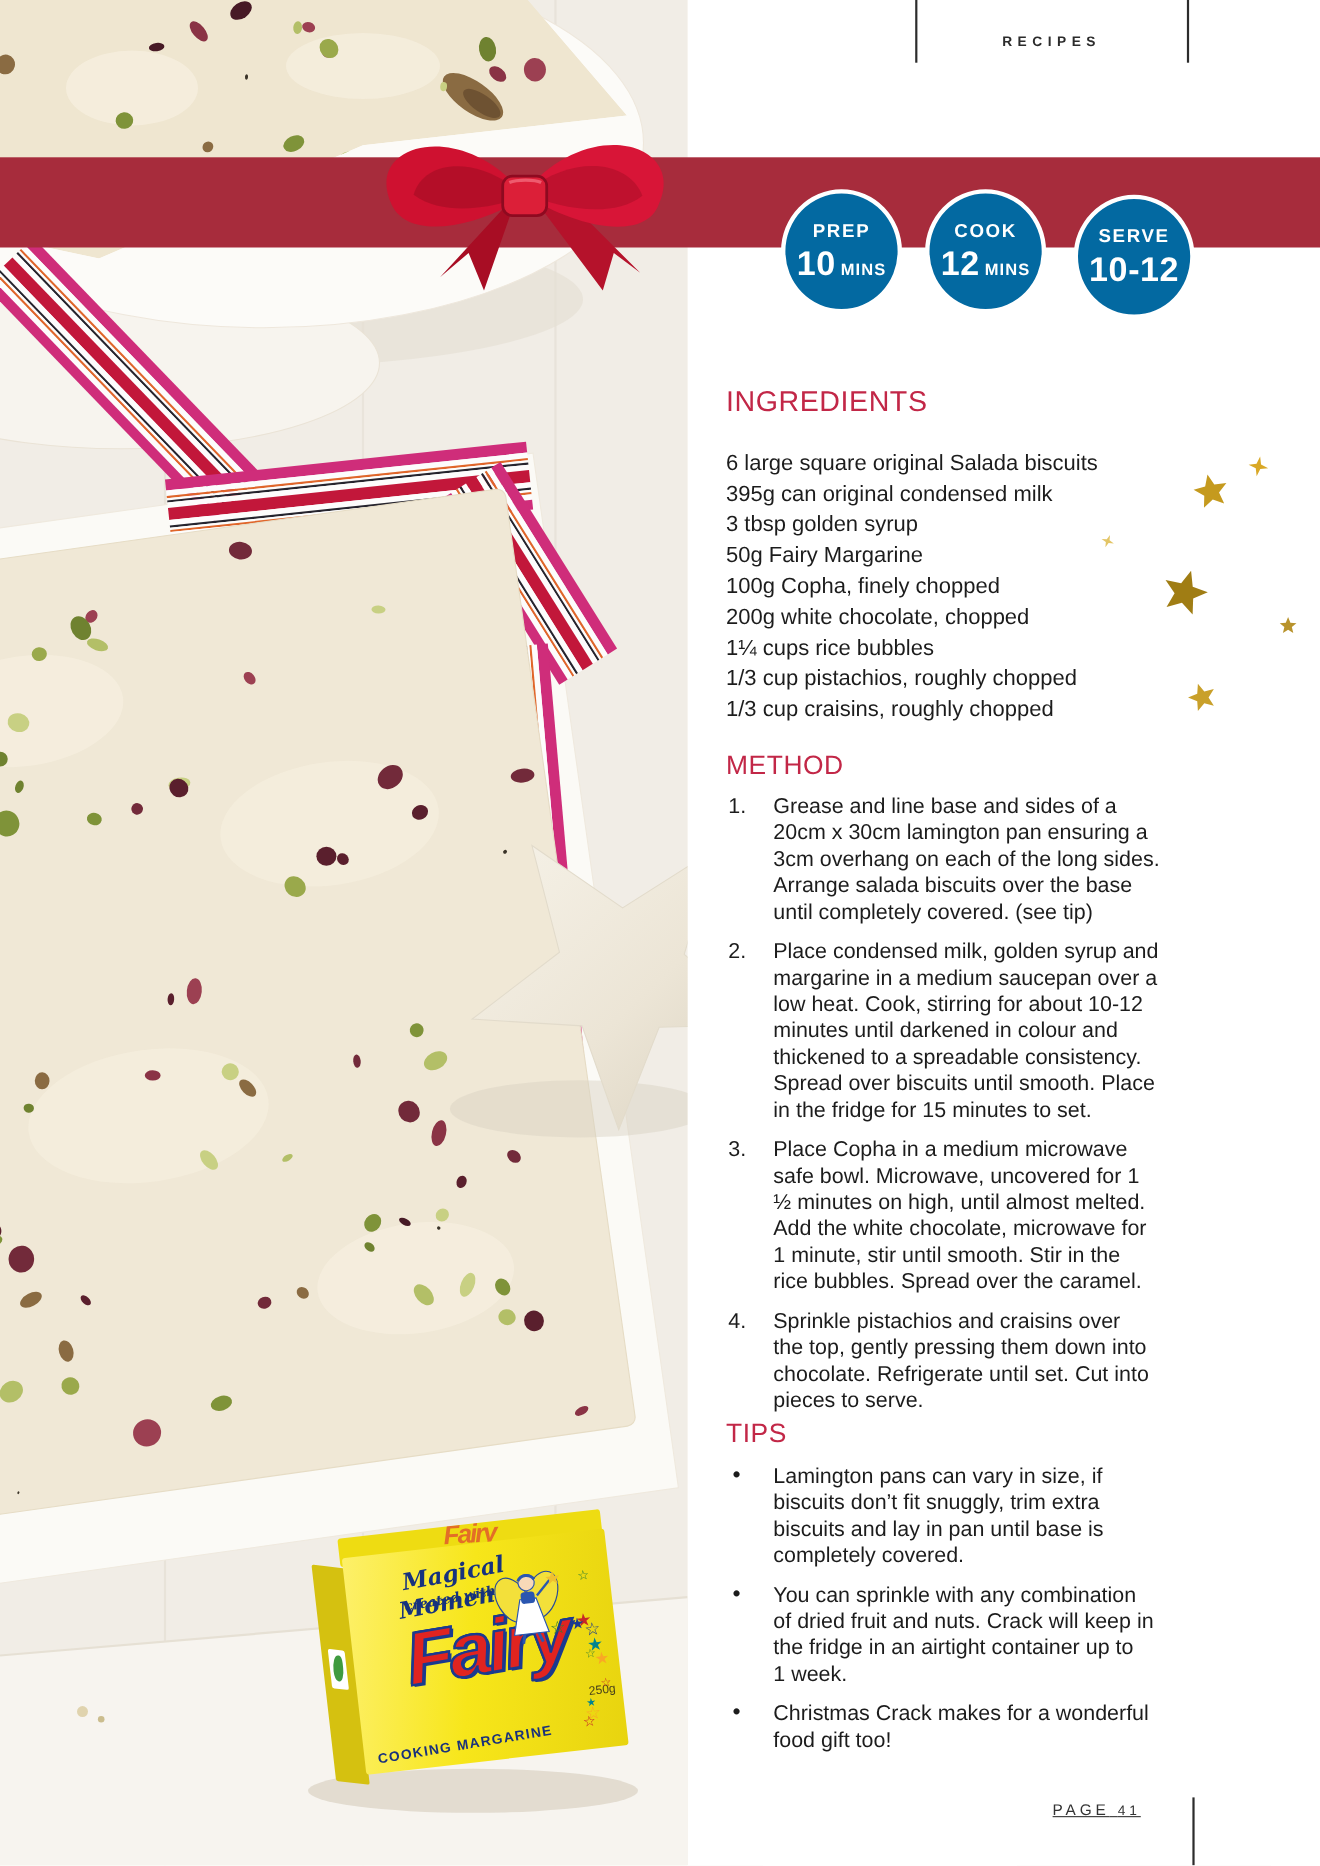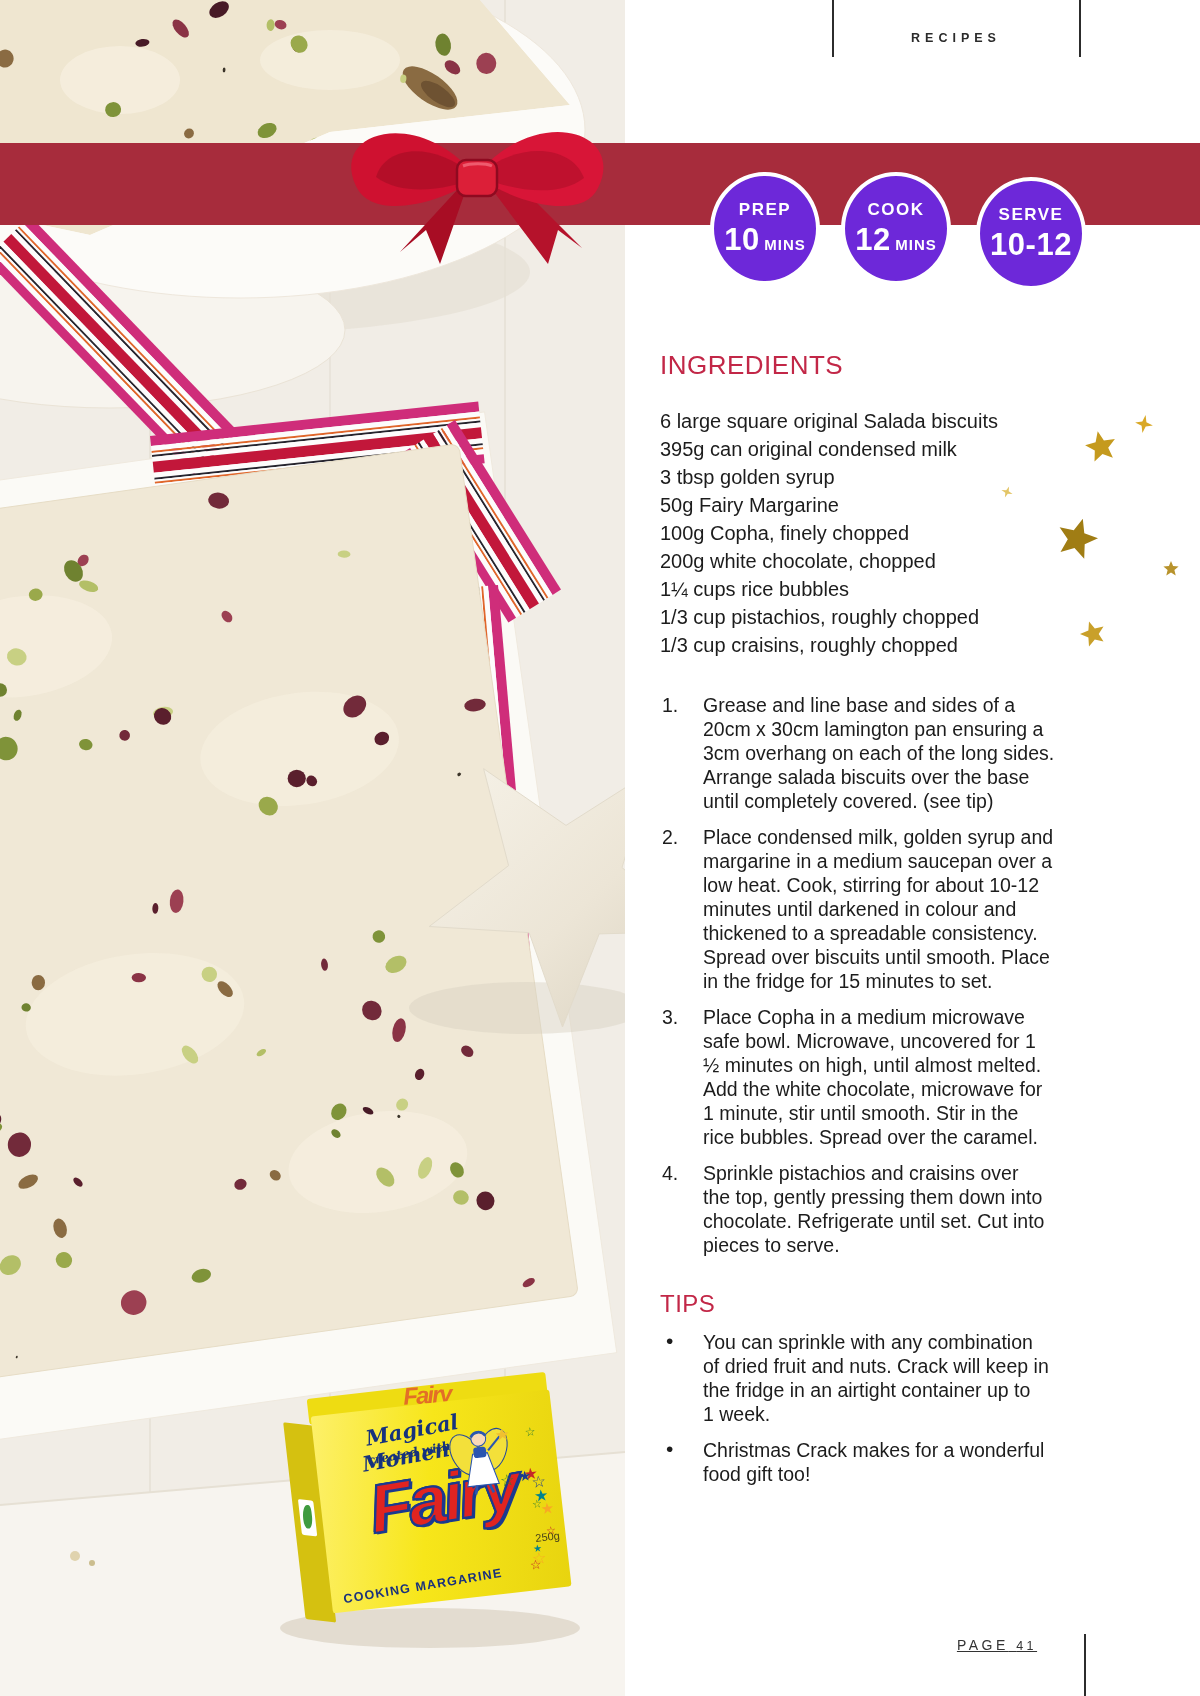--- a/index.html
+++ b/index.html
@@ -9,21 +9,21 @@
   .photo{position:absolute;left:0;top:0;width:625px;height:1696px;overflow:hidden;background:#f1ede6;}
   
   .rule-top{position:absolute;top:0;width:2px;height:57px;background:#2c2c2c;}
   .rule-top.left{left:832px;}
   .rule-top.right{left:1079px;}
   .recipes-label{position:absolute;left:806px;top:31px;width:300px;text-align:center;
       font-size:12.5px;letter-spacing:5px;font-weight:600;color:#2b2b2b;}
   
   .banner{position:absolute;left:0;top:143px;width:1200px;height:82px;background:#a72c3c;}
   .bow{position:absolute;left:300px;top:80px;width:330px;height:200px;}
-  .badge{position:absolute;width:110px;height:113px;border-radius:50%;background:#6d28d9;
+  .badge{position:absolute;width:110px;height:113px;border-radius:50%;background:#0369a1;
       border:4px solid #ffffff;box-sizing:border-box;color:#fff;text-align:center;}
   .badge .lbl{display:block;margin-top:24px;font-size:17px;letter-spacing:1.5px;font-weight:600;}
   .badge .valrow{margin-top:2px;font-weight:bold;}
   .badge .val{font-size:31px;letter-spacing:0.5px;}
   .badge .unit{font-size:15px;letter-spacing:1px;}
   .badge.b0{left:710px;top:172px;}
   .badge.b1{left:841px;top:172px;}
   .badge.b2{left:976px;top:177px;}
   
   .col{position:absolute;left:660px;width:482px;}
@@ -327,20 +327,21 @@
         <polygon points="1145.6,415.1 1146.4,422.3 1152.9,425.6 1145.7,426.4 1142.4,432.9 1141.6,425.7 1135.1,422.4 1142.3,421.6" fill="#d9a826"></polygon>
         <polygon points="1097.7,431.3 1103.9,440.4 1114.9,439.0 1108.2,447.8 1112.9,457.7 1102.5,454.0 1094.5,461.6 1094.8,450.6 1085.1,445.3 1095.6,442.2" fill="#c59a1e"></polygon>
         <polygon points="1009.1,486.4 1008.7,491.2 1012.6,494.1 1007.8,493.7 1004.9,497.6 1005.3,492.8 1001.4,489.9 1006.2,490.3" fill="#e3c566"></polygon>
         <polygon points="1082.8,518.8 1084.3,533.3 1098.0,538.3 1084.7,544.2 1084.2,558.7 1074.5,547.9 1060.5,551.9 1067.8,539.3 1059.6,527.3 1073.8,530.3" fill="#a07d14"></polygon>
         <polygon points="1171.0,561.0 1173.1,566.1 1178.6,566.5 1174.4,570.1 1175.7,575.5 1171.0,572.6 1166.3,575.5 1167.6,570.1 1163.4,566.5 1168.9,566.1" fill="#b8932c"></polygon>
         <polygon points="1089.0,621.6 1094.8,628.6 1103.5,626.4 1098.7,634.0 1103.5,641.6 1094.8,639.4 1089.0,646.4 1088.4,637.4 1080.0,634.0 1088.4,630.6" fill="#c9a02a"></polygon>
       </g>
   </svg>
 
   <section class="col method" style="position:absolute;">
+    <h3 class="sec">METHOD</h3>
     <ol class="steps">
       <li><span class="txt">Grease and line base and sides of a
 20cm x 30cm lamington pan ensuring a
 3cm overhang on each of the long sides.
 Arrange salada biscuits over the base
 until completely covered. (see tip)</span></li>
       <li><span class="txt">Place condensed milk, golden syrup and
 margarine in a medium saucepan over a
 low heat. Cook, stirring for about 10-12
 minutes until darkened in colour and
@@ -356,20 +357,24 @@
       <li><span class="txt">Sprinkle pistachios and craisins over
 the top, gently pressing them down into
 chocolate. Refrigerate until set. Cut into
 pieces to serve.</span></li>
     </ol>
   </section>
 
   <section class="col tips" style="position:absolute;">
     <h3 class="sec">TIPS</h3>
     <ul class="tiplist">
+      <li><span class="txt">Lamington pans can vary in size, if
+biscuits don’t fit snuggly, trim extra
+biscuits and lay in pan until base is
+completely covered.</span></li>
       <li><span class="txt">You can sprinkle with any combination
 of dried fruit and nuts. Crack will keep in
 the fridge in an airtight container up to
 1 week.</span></li>
       <li><span class="txt">Christmas Crack makes for a wonderful
 food gift too!</span></li>
     </ul>
   </section>
 
   <div class="fairy-box">

